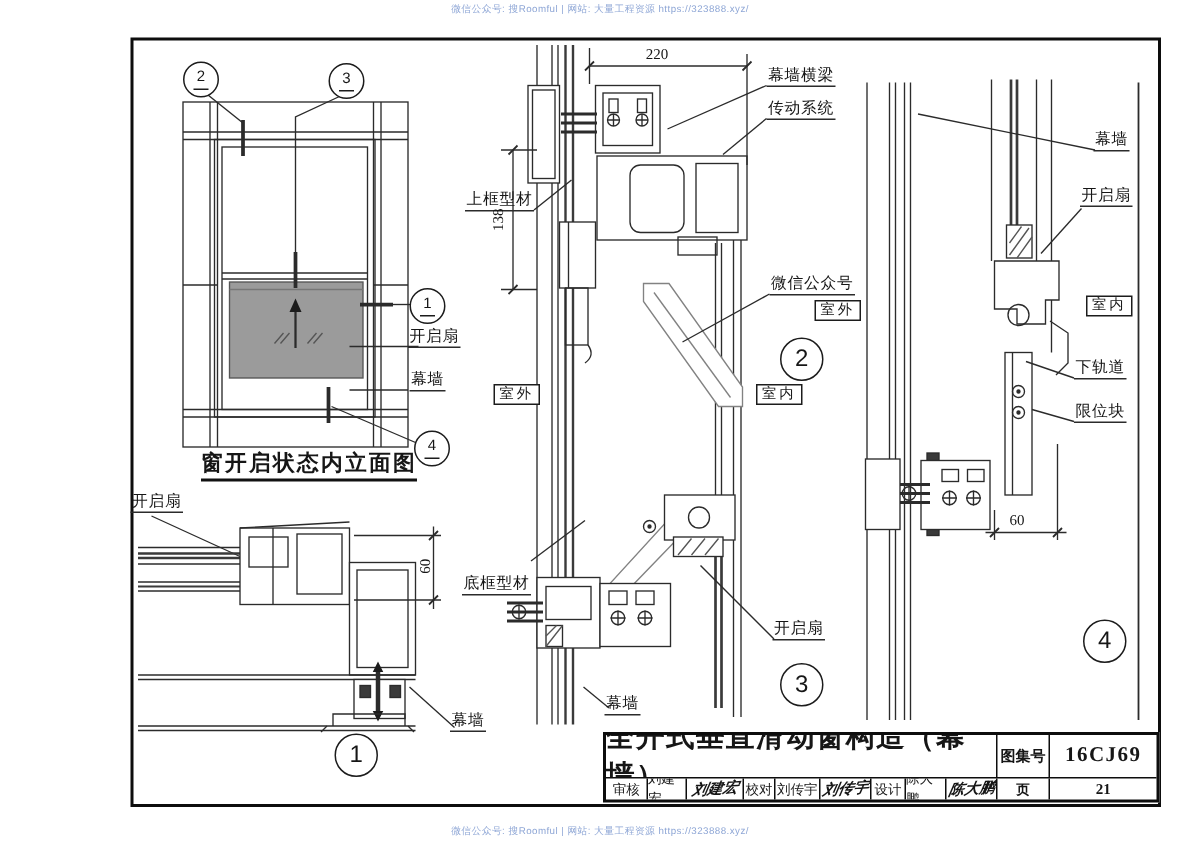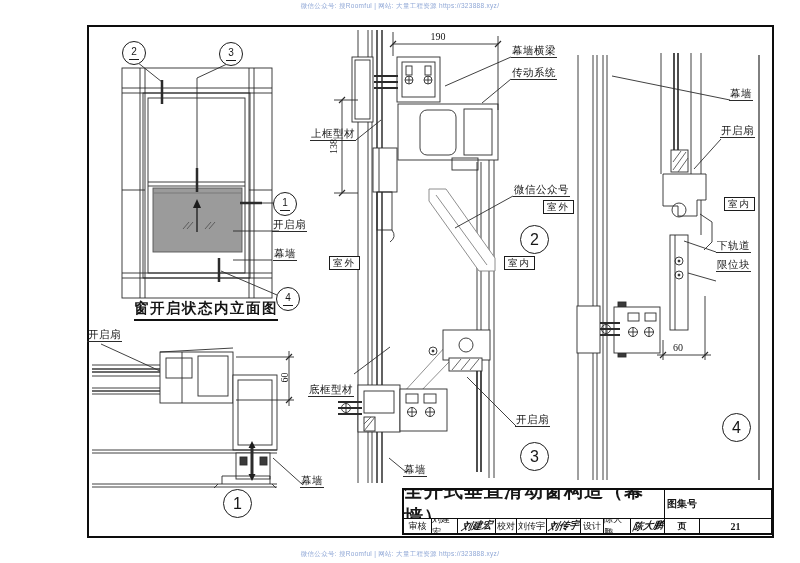--- a/index.html
+++ b/index.html
@@ -296,49 +296,50 @@
     </div>
 
   <span class="lbl" style="left:272px;top:219px">开启扇</span>
   <span class="lbl" style="left:273px;top:248px">幕墙</span>
   <div class="elev-title">窗开启状态内立面图</div>
 
   <span class="lbl" style="left:511px;top:45px">幕墙横梁</span>
   <span class="lbl" style="left:511px;top:67px">传动系统</span>
   <span class="lbl" style="left:310px;top:128px">上框型材</span>
   <span class="lbl" style="left:513px;top:184px">微信公众号</span>
-  <div class="dim" style="left:423px;top:31px;width:30px">190</div>
+  <div class="dim" style="left:423px;top:31px;width:30px">220</div>
   <div class="dim rot" style="left:318px;top:141px;width:30px">138</div>
   <div class="roombox" style="left:329px;top:256px">室外</div>
   <div class="roombox" style="left:504px;top:256px">室内</div>
   <div class="detailnum" style="left:520px;top:225px">2</div>
 
   <span class="lbl" style="left:308px;top:384px">底框型材</span>
   <span class="lbl" style="left:515px;top:414px">开启扇</span>
   <span class="lbl" style="left:403px;top:464px">幕墙</span>
   <div class="detailnum" style="left:520px;top:442px">3</div>
 
   <span class="lbl" style="left:87px;top:329px">开启扇</span>
   <span class="lbl" style="left:300px;top:475px">幕墙</span>
   <div class="dim rot" style="left:271px;top:372px;width:26px">60</div>
   <div class="detailnum" style="left:223px;top:489px">1</div>
 
   <span class="lbl" style="left:729px;top:88px">幕墙</span>
   <span class="lbl" style="left:720px;top:125px">开启扇</span>
   <div class="roombox" style="left:543px;top:200px">室外</div>
   <div class="roombox" style="left:724px;top:197px">室内</div>
   <span class="lbl" style="left:716px;top:240px">下轨道</span>
-  <span class="lbl" style="left:716px;top:259px">限位块</span>
+  <span class="lbl" style="left:716px;top:269px">限位块</span>
   <div class="dim" style="left:666px;top:342px;width:24px">60</div>
   <div class="detailnum" style="left:722px;top:413px">4</div>
 
   <div class="tblock">
     <div class="tb-row tb-row1">
       <div class="tb-cell tb-title">全开式垂直滑动窗构造（幕墙）</div>
       <div class="tb-cell tb-lab">图集号</div>
+      <div class="tb-cell tb-val">16CJ69</div>
     </div>
     <div class="tb-row tb-row2">
       <div class="tb-cell tb-s" style="width:27px">审核</div>
       <div class="tb-cell tb-s" style="width:26px">刘建宏</div>
       <div class="tb-cell tb-s" style="width:38px">
         <span class="sig">刘建宏</span>
         </div>
       <div class="tb-cell tb-s" style="width:21px">校对</div>
       <div class="tb-cell tb-s" style="width:30px">刘传宇</div>
       <div class="tb-cell tb-s" style="width:34px">

